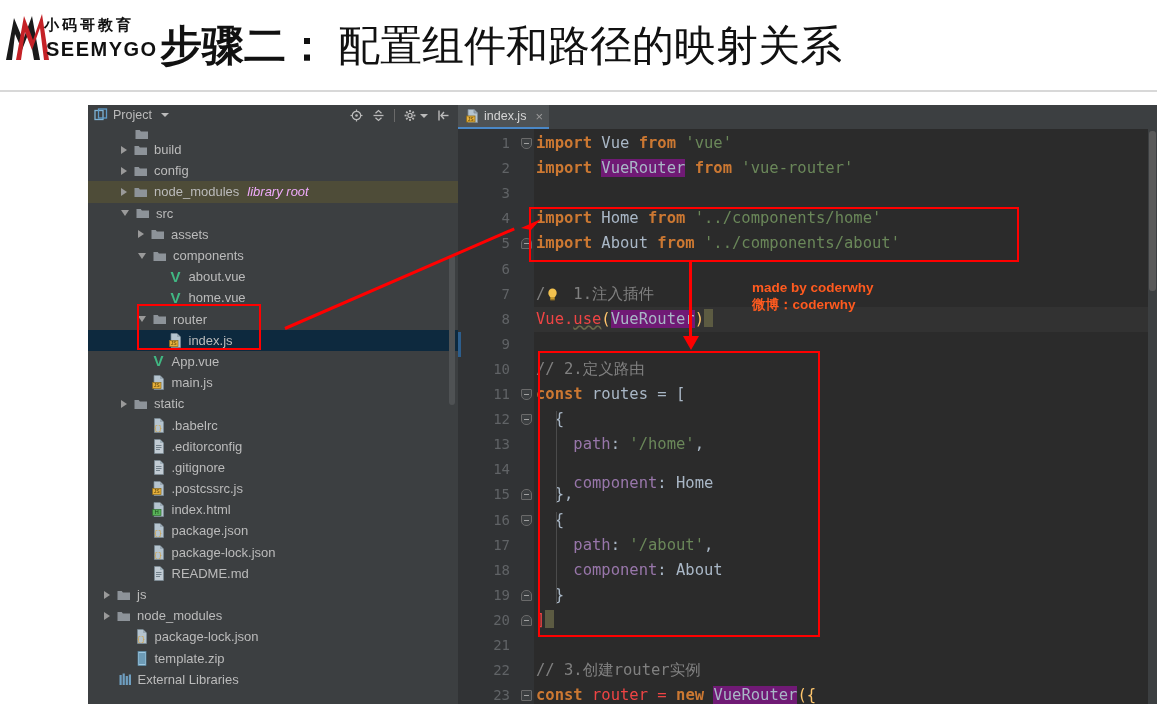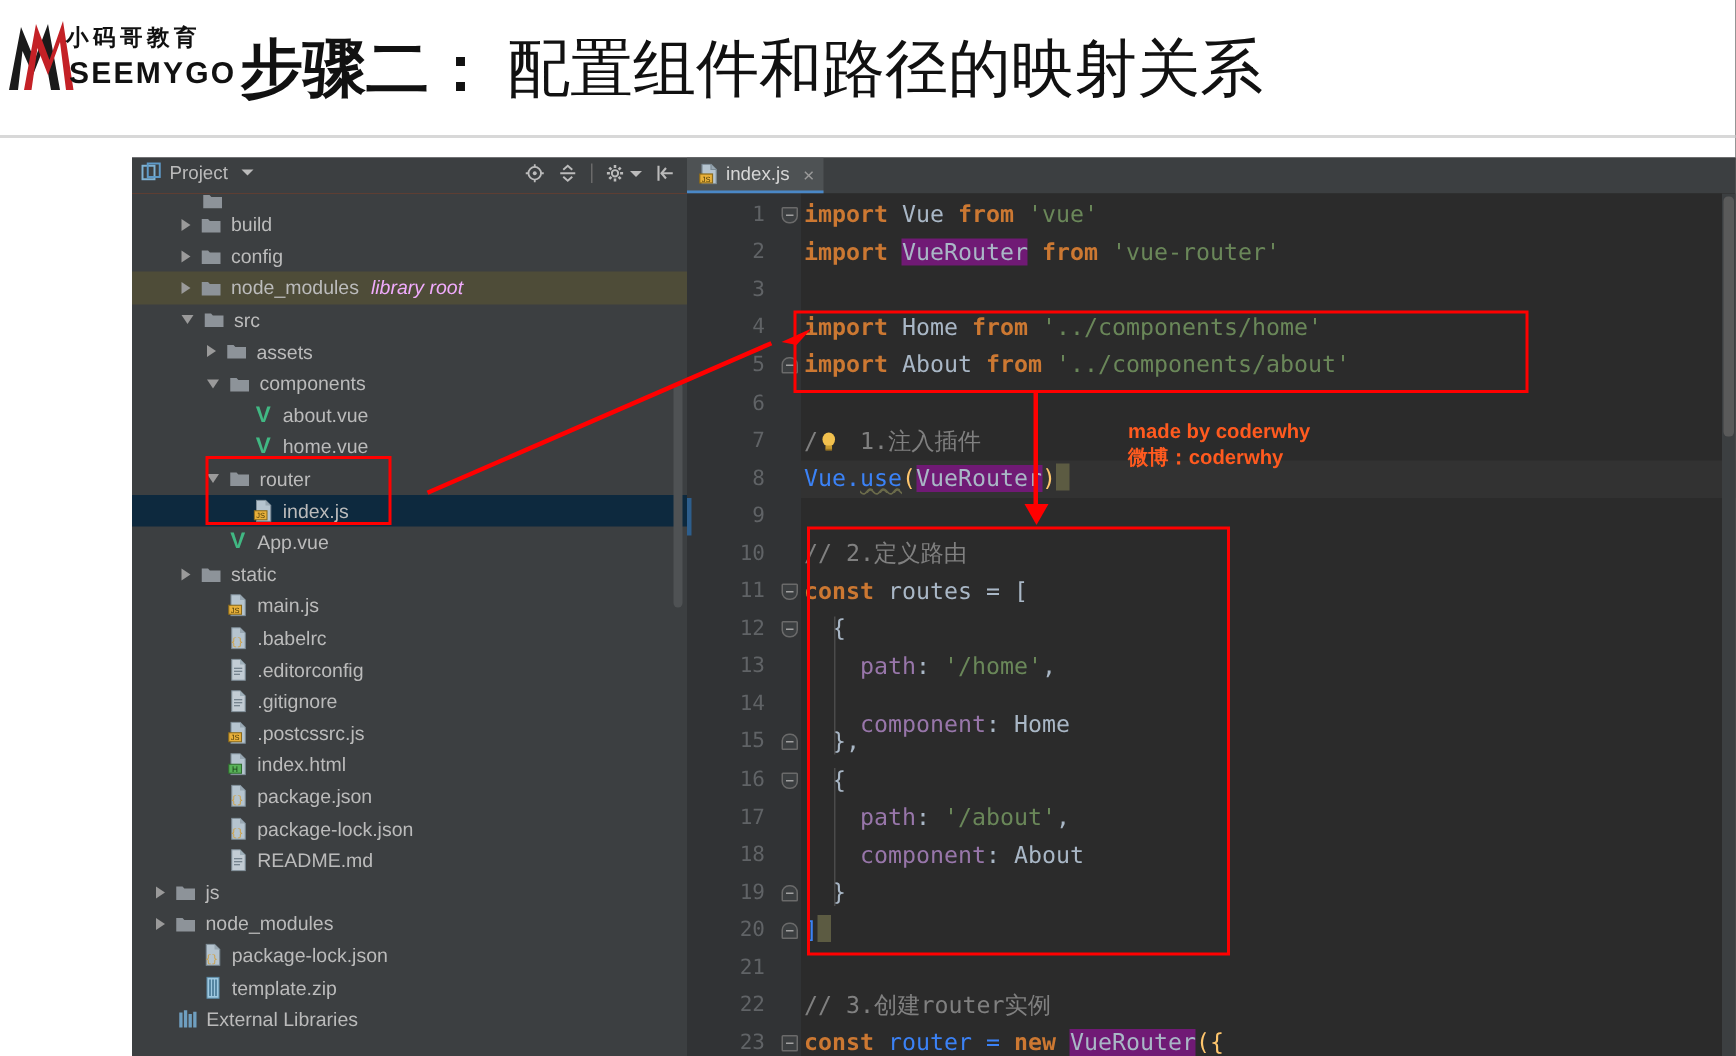--- a/index.html
+++ b/index.html
@@ -145,21 +145,21 @@
   }
   .cline{
     position:absolute;left:0;height:25.1px;line-height:25.1px;white-space:pre;
     font-size:15.5px;font-family:"DejaVu Sans Mono","Liberation Mono",monospace;
     color:#a9b7c6;
   }
   .kw{color:#cc7832;font-weight:bold;}
   .str{color:#6a8759;}
   .cmt{color:#808080;}
   .prop{color:#9876aa;}
-  .id{color:#3b82f6;}
+  .id{color:#ef4444;}
   .hl{background:#701a75;}
   .brk{color:#ffc66d;}
   .caret-blk{display:inline-block;width:9px;height:18px;background:#5c5b42;vertical-align:-3px;}
 
   .row-hl{
     position:absolute;left:0;width:623px;height:25.1px;background:#323232;
   }
   .left-mark{position:absolute;left:0;width:3px;height:25.1px;background:#2d5e8c;}
 
   .fold{
@@ -378,39 +378,39 @@
             <span class="lbl">index.js</span>
           </div>
           <div class="row">
             <span style="display:inline-block;width:50px;flex:0 0 auto;"></span>
             <span class="arrow-pad"></span>
             <span class="gap"></span>
             <span class="vlogo">V</span>
             <span class="lbl">App.vue</span>
           </div>
           <div class="row">
-            <span style="display:inline-block;width:33px;flex:0 0 auto;"></span>
-            <span class="arrow-r"></span>
-            <span class="gap"></span>
-            <svg class="folder-ico" viewBox="0 0 14 12">
-              <path d="M0.5 2 h4.2 l1.2 1.4 h7.1 v7.6 h-12.5 z" fill="#8d9399"></path>
-            </svg>
-            <span class="lbl">static</span>
-          </div>
-          <div class="row">
             <span style="display:inline-block;width:50px;flex:0 0 auto;"></span>
             <span class="arrow-pad"></span>
             <span class="gap"></span>
             <svg class="file-ico" viewBox="0 0 14 15">
               <path d="M2 0.5 h6 l3.5 3.5 v10.5 h-9.5 z" fill="#b5c4cf" stroke="#7d8c96" stroke-width="0.7"></path>
               <path d="M8 0.5 v3.5 h3.5" fill="#98a7b2"></path>
               <rect x="0.5" y="7.5" width="8.5" height="6" fill="#e8b03a" stroke="#8a6a1c" stroke-width="0.7"></rect>
               <text x="4.7" y="12.4" font-size="5" text-anchor="middle" fill="#4a3a08" font-family="Liberation Sans, sans-serif">JS</text>
             </svg>
             <span class="lbl">main.js</span>
+          </div>
+          <div class="row">
+            <span style="display:inline-block;width:33px;flex:0 0 auto;"></span>
+            <span class="arrow-r"></span>
+            <span class="gap"></span>
+            <svg class="folder-ico" viewBox="0 0 14 12">
+              <path d="M0.5 2 h4.2 l1.2 1.4 h7.1 v7.6 h-12.5 z" fill="#8d9399"></path>
+            </svg>
+            <span class="lbl">static</span>
           </div>
           <div class="row">
             <span style="display:inline-block;width:50px;flex:0 0 auto;"></span>
             <span class="arrow-pad"></span>
             <span class="gap"></span>
             <svg class="file-ico" viewBox="0 0 14 15">
               <path d="M2.5 0.5 h5.5 l3.5 3.5 v10.5 h-9 z" fill="#b5c4cf" stroke="#7d8c96" stroke-width="0.7"></path>
               <path d="M8 0.5 v3.5 h3.5" fill="#98a7b2"></path>
               <text x="6" y="12" font-size="7" text-anchor="middle" fill="#d0a040" font-family="Liberation Mono, monospace">{}</text>
             </svg>

